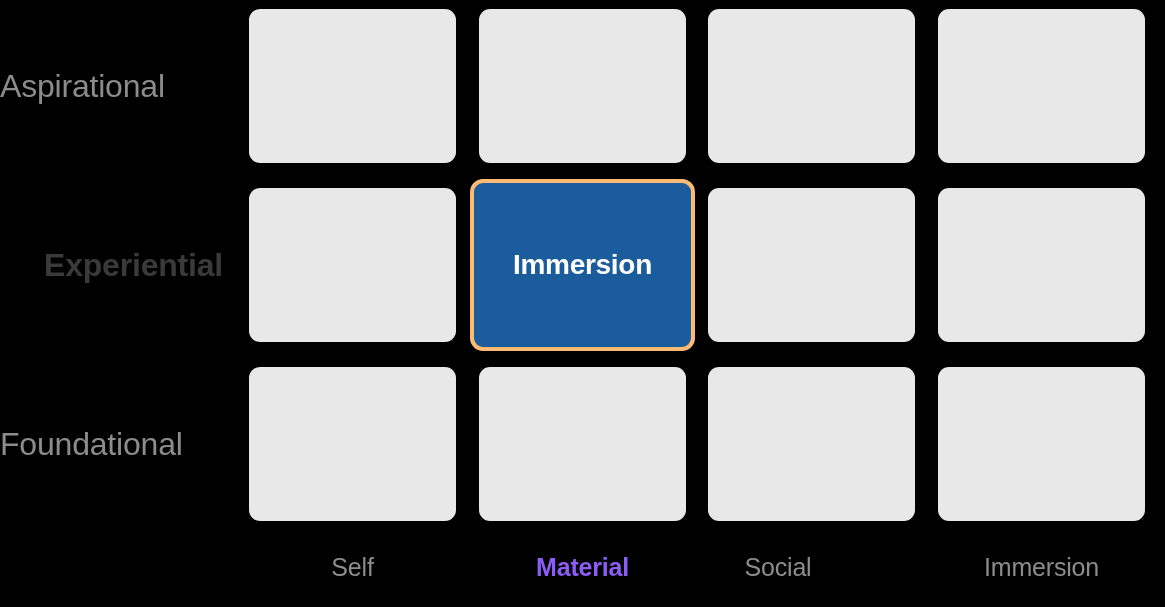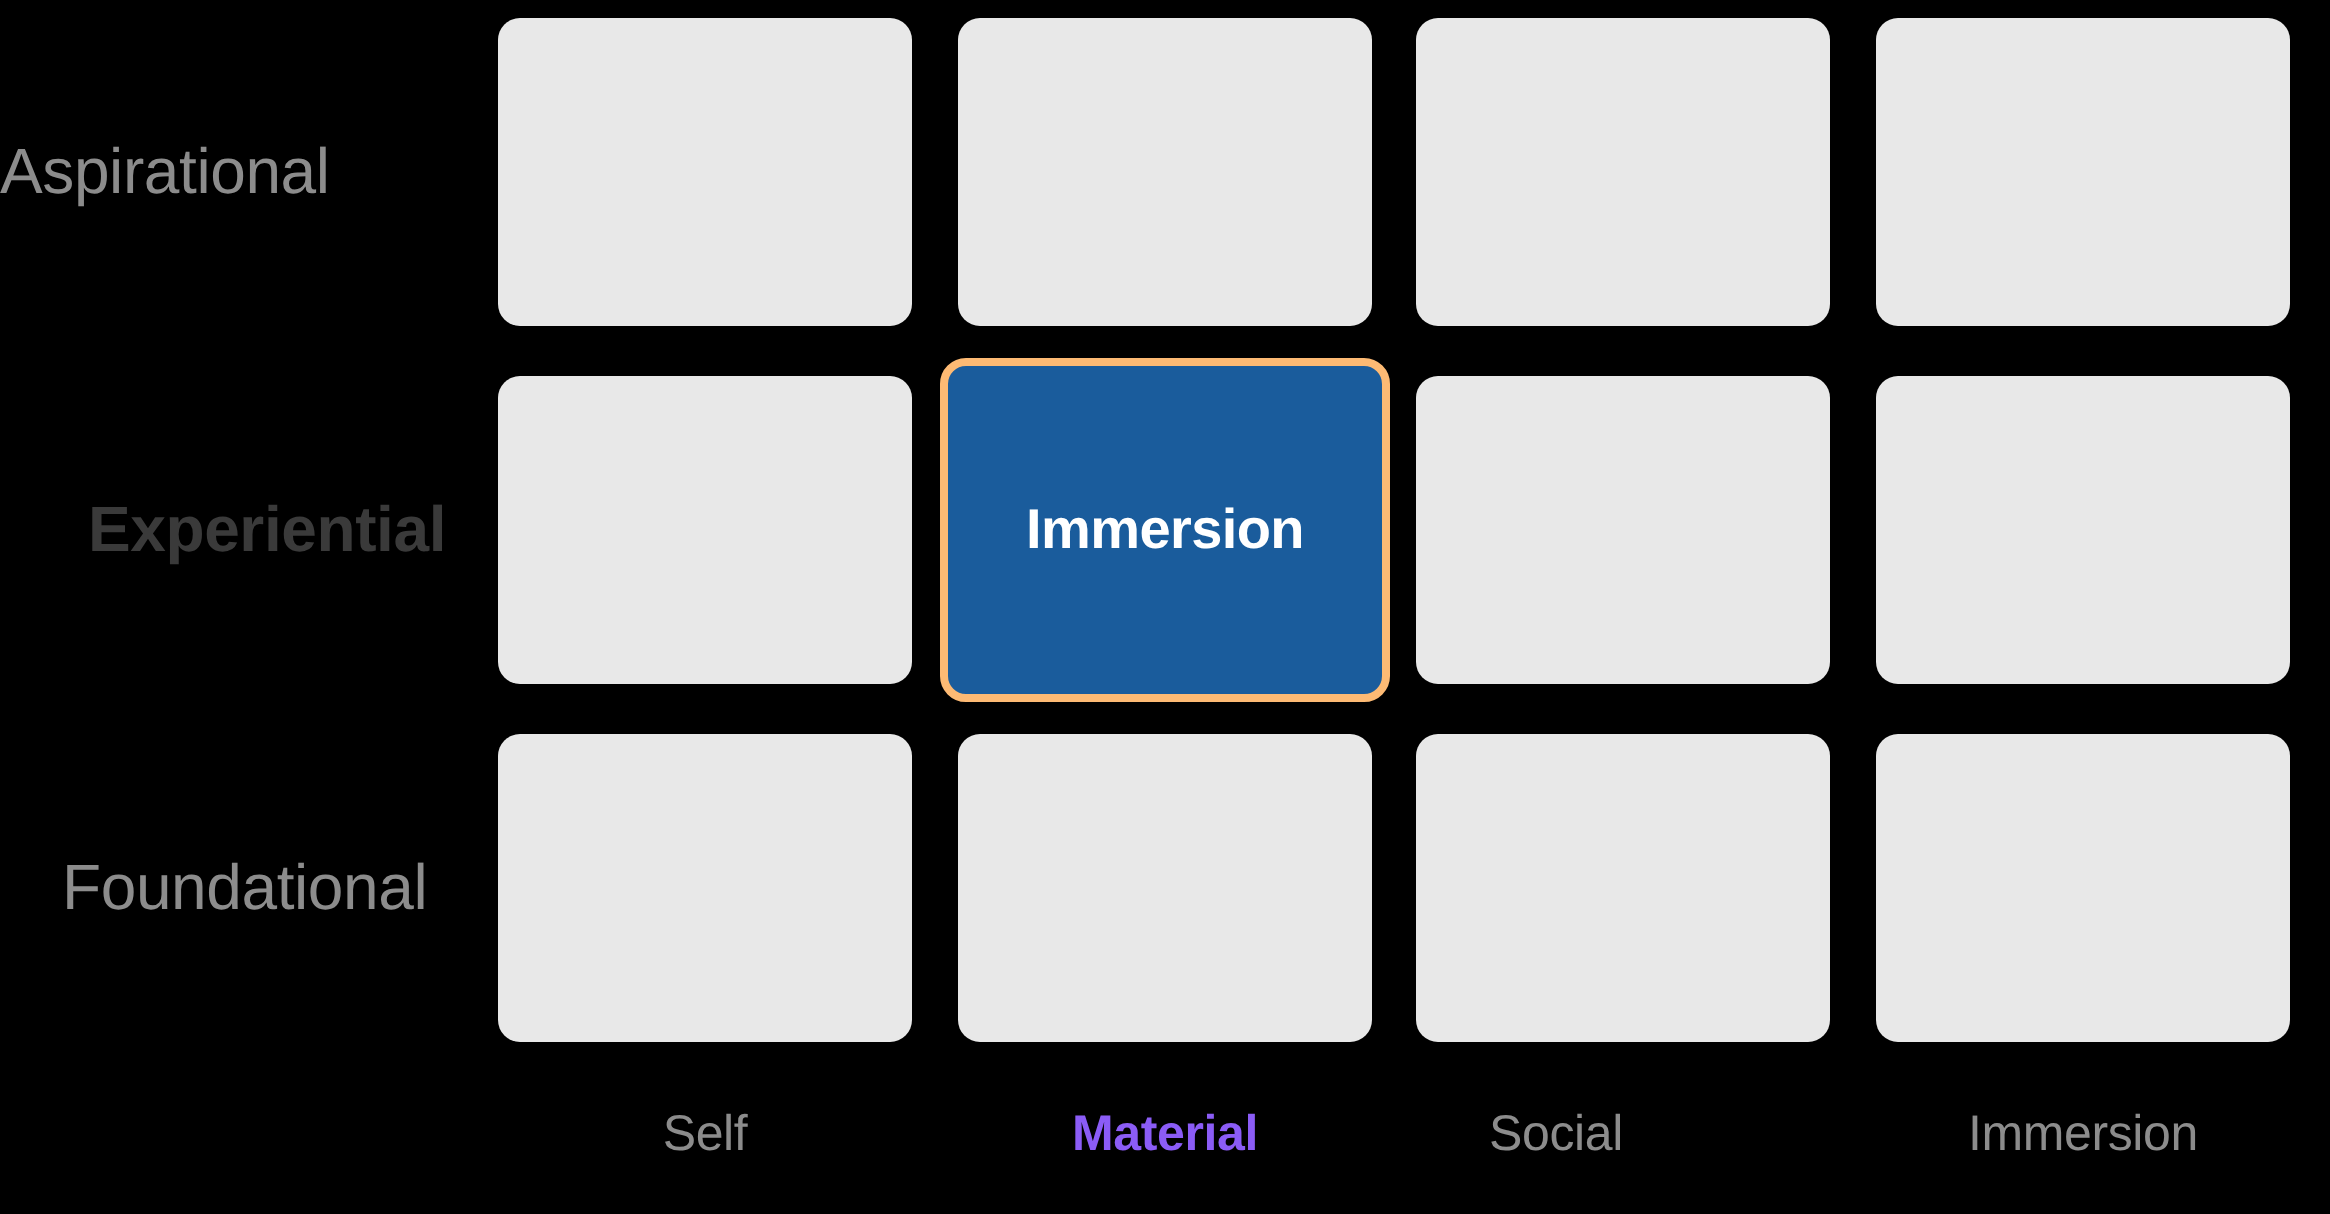--- a/index.html
+++ b/index.html
@@ -89,18 +89,18 @@
       <span class="cell-label">Immersion</span>
     </div>
     <div class="cell" style="left: 708px; top: 188px; width: 207px; height: 154px;"></div>
     <div class="cell" style="left: 938px; top: 188px; width: 207px; height: 154px;"></div>
     <div class="cell" style="left: 249px; top: 367px; width: 207px; height: 154px;"></div>
     <div class="cell" style="left: 479px; top: 367px; width: 207px; height: 154px;"></div>
     <div class="cell" style="left: 708px; top: 367px; width: 207px; height: 154px;"></div>
     <div class="cell" style="left: 938px; top: 367px; width: 207px; height: 154px;"></div>
     <div class="row-label" style="top: 86px;">Aspirational</div>
     <div class="row-label is-active" style="top: 265px; padding-left: 44px;">Experiential</div>
-    <div class="row-label" style="top: 444px; margin-left: 31px;">Foundational</div>
+    <div class="row-label" style="top: 444px;">Foundational</div>
     <div class="col-label" style="left: 352.5px; top: 553px;">Self</div>
     <div class="col-label is-active" style="left: 582.5px; top: 553px;">Material</div>
     <div class="col-label" style="left: 778px; top: 553px;">Social</div>
     <div class="col-label" style="left: 1041.5px; top: 553px;">Immersion</div>
   </div>
 
 </body></html>

